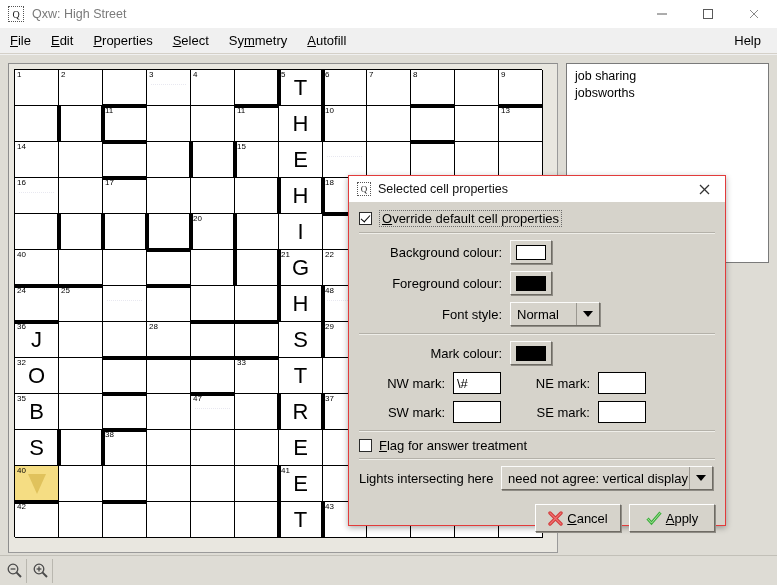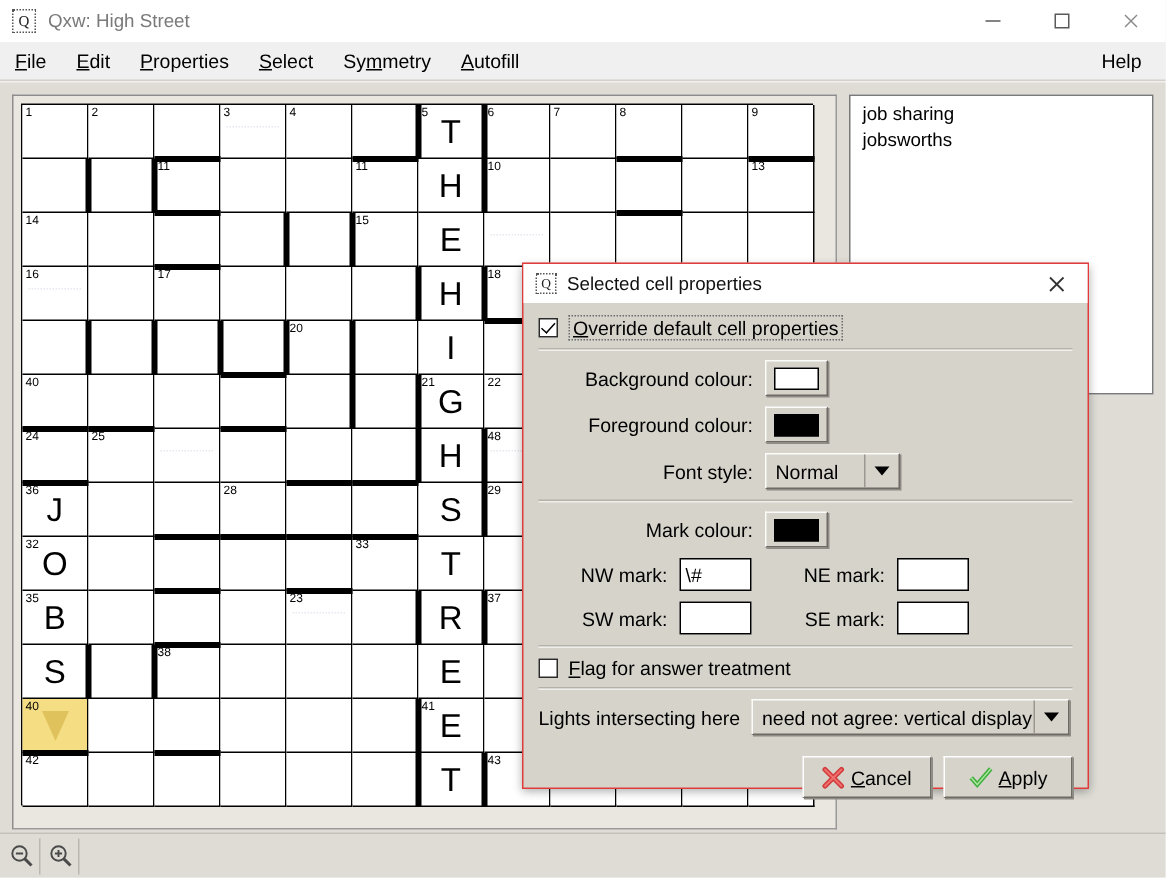--- a/index.html
+++ b/index.html
@@ -446,21 +446,21 @@
         <div class="cell" style="left: 440px; top: 288px;"></div>
         <div class="cell" style="left: 484px; top: 288px;"></div>
         <div class="cell" style="left: 0px; top: 324px; text-decoration: underline;">
           <span class="num">35</span>
           <span class="letter">B</span>
         </div>
         <div class="cell" style="left: 44px; top: 324px;"></div>
         <div class="cell" style="left: 88px; top: 324px;"></div>
         <div class="cell" style="left: 132px; top: 324px;"></div>
         <div class="cell" style="left: 176px; top: 324px;">
-          <span class="num">23</span>
+          <span class="num">47</span>
           <span class="dots"></span>
         </div>
         <div class="cell" style="left: 220px; top: 324px;"></div>
         <div class="cell" style="left: 264px; top: 324px;">
           <span class="letter">R</span>
         </div>
         <div class="cell" style="left: 308px; top: 324px;">
           <span class="num">37</span>
         </div>
         <div class="cell" style="left: 352px; top: 324px;"></div>

